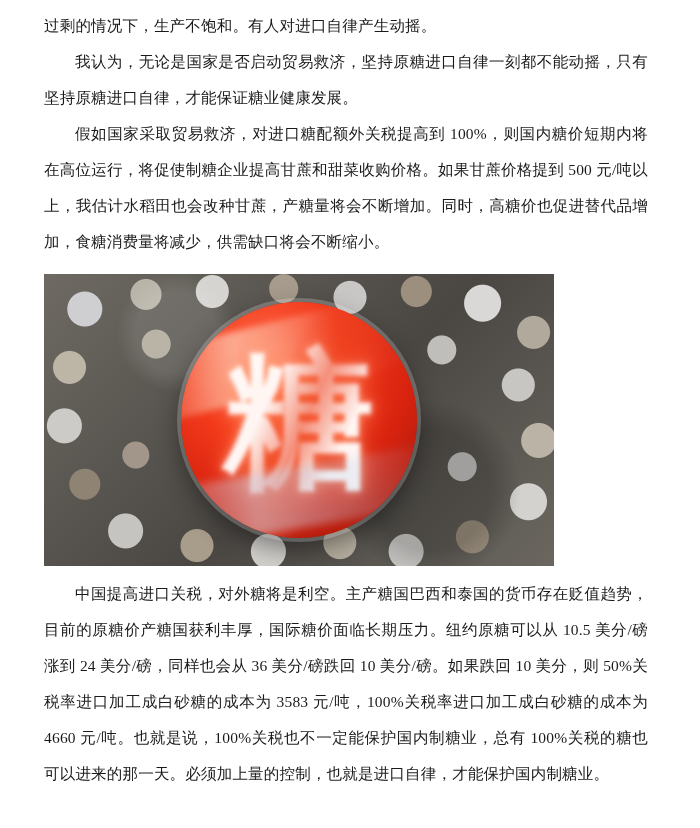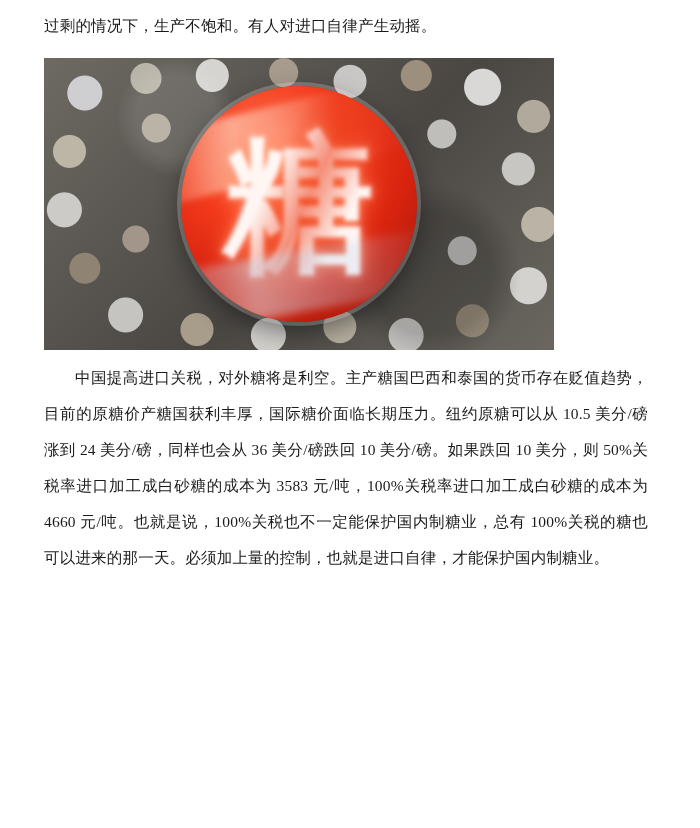--- a/index.html
+++ b/index.html
@@ -147,21 +147,23 @@
     pointer-events: none;
   }
 </style>
 </head>
 <body>
 
 <div class="page">
 
   <p class="para first">过剩的情况下，生产不饱和。有人对进口自律产生动摇。</p>
 
+  <p class="para">我认为，无论是国家是否启动贸易救济，坚持原糖进口自律一刻都不能动摇，只有坚持原糖进口自律，才能保证糖业健康发展。</p>
 
+  <p class="para">假如国家采取贸易救济，对进口糖配额外关税提高到 100%，则国内糖价短期内将在高位运行，将促使制糖企业提高甘蔗和甜菜收购价格。如果甘蔗价格提到 500 元/吨以上，我估计水稻田也会改种甘蔗，产糖量将会不断增加。同时，高糖价也促进替代品增加，食糖消费量将减少，供需缺口将会不断缩小。</p>
 
   <div class="figure">
     <div class="photo">
       <div class="coins"></div>
       <div class="sphere">
         <div class="glyph">糖</div>
         <div class="glyph-mask"></div>
       </div>
     </div>
   </div>

